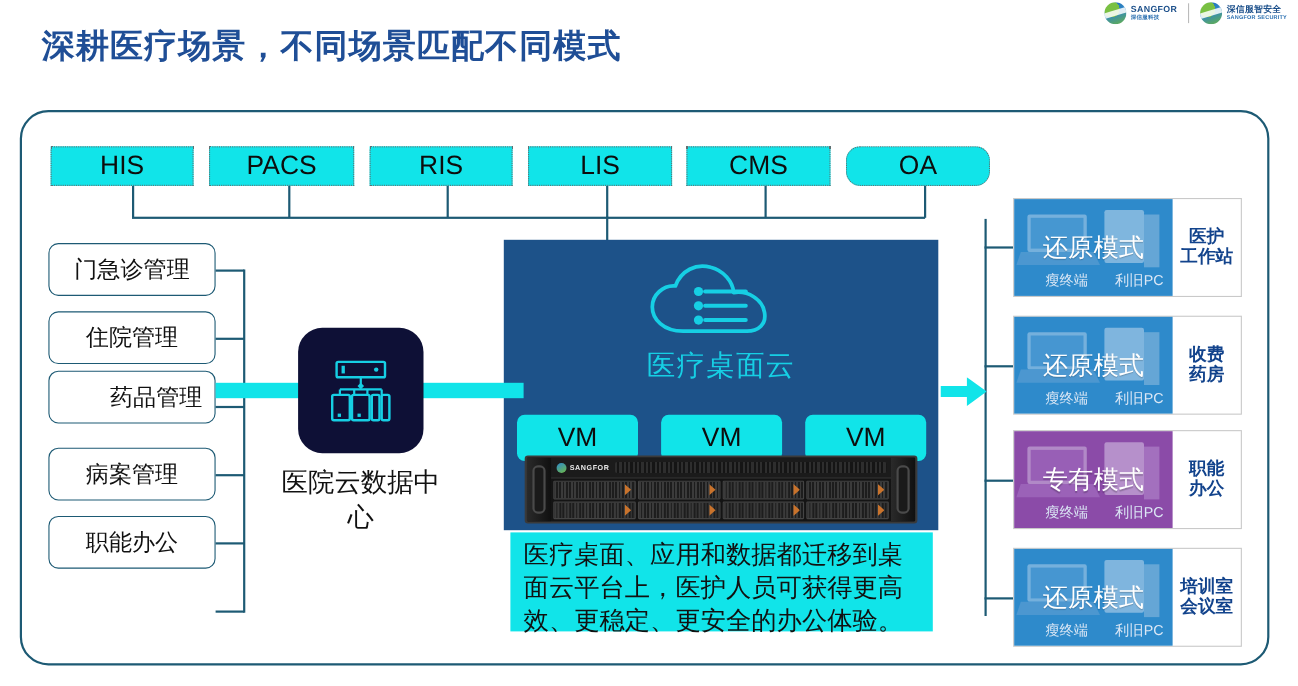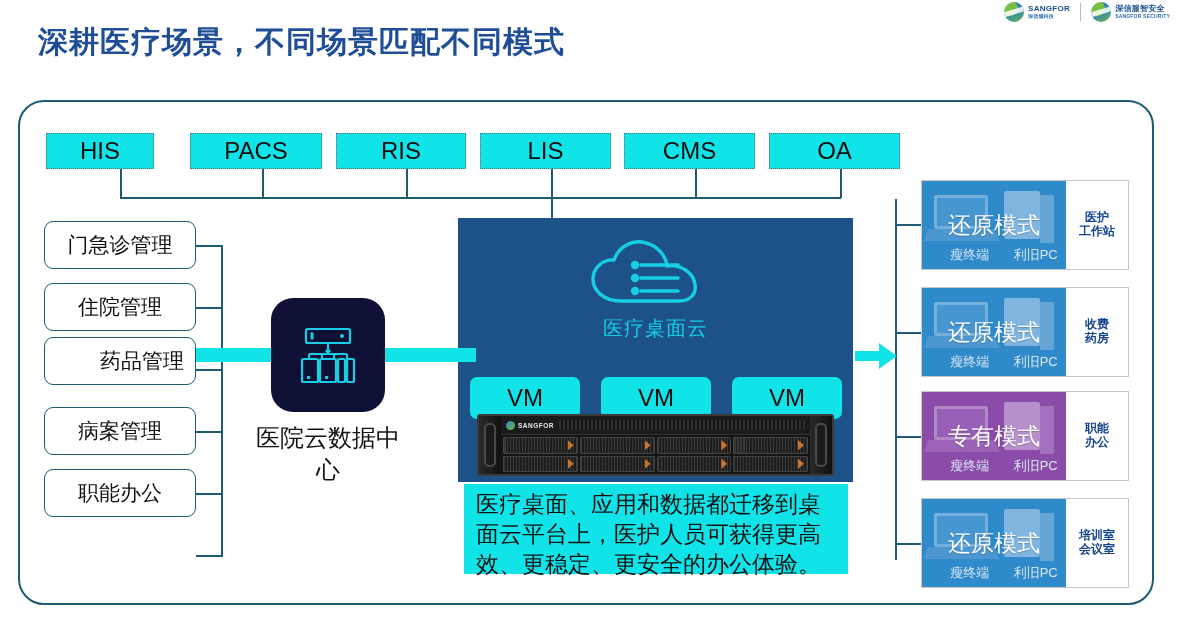--- a/index.html
+++ b/index.html
@@ -55,21 +55,21 @@
   .dc-label{position:absolute;left:250px;top:422px;width:156px;text-align:center;
     font-size:24px;color:#111;}
 
   
   .cyanbar{position:absolute;left:196px;top:348px;width:280px;height:14px;background:#11E4E9;z-index:2;}
 
   
   .panel{position:absolute;left:458px;top:218px;width:395px;height:264px;background:#1D5289;}
   .cloud-wrap{position:absolute;left:458px;top:235px;width:395px;text-align:center;}
   .cloud-label{position:absolute;left:458px;top:315px;width:395px;text-align:center;
-    font-size:20px;color:#16CFE4;letter-spacing:1px;}
+    font-size:26px;color:#16CFE4;letter-spacing:1px;}
   .vmrow{position:absolute;left:470px;top:359px;width:372px;display:flex;
     justify-content:space-between;}
   .vm{width:110px;height:42px;background:#11E4E9;border-radius:7px;
     display:flex;align-items:center;justify-content:center;font-size:24px;color:#0d0d0d;margin-top:18px;}
 
   
   .server{position:absolute;left:477px;top:414px;width:357px;height:62px;
     background:#141414;border:2px solid #3a3a3a;border-radius:3px;box-sizing:border-box;
     display:flex;overflow:hidden;}
   .srv-ear{width:22px;background:linear-gradient(90deg,#2a2a2a,#101010);
@@ -106,21 +106,21 @@
     border:1px solid #c9c9c9;box-sizing:border-box;display:flex;}
   .card .tile{width:144px;position:relative;overflow:hidden;
     display:flex;align-items:center;justify-content:center;}
   .card .tile .mode{font-size:23px;color:#ffffff;position:relative;z-index:3;
     text-shadow:0 1px 1px rgba(0,0,0,.22);}
   .card .tile .subs{position:absolute;left:0;right:0;bottom:5px;z-index:3;
     display:flex;justify-content:space-around;padding:0 6px;}
   .card .tile .subs span{font-size:13px;color:#dbe7f5;margin-left:20px;}
   .card .devs{position:absolute;inset:0;z-index:1;opacity:.5;}
   .card .cat{flex:1;display:flex;flex-direction:column;align-items:center;
-    justify-content:center;font-size:12px;font-weight:bold;color:#12438C;line-height:1.15;}
+    justify-content:center;font-size:16px;font-weight:bold;color:#12438C;line-height:1.15;}
   .card .cat span{display:block;}
 </style>
 </head>
 <body>
 
 <div class="page">
 
   <div class="logos">
     <div class="logo">
       <div class="logo-mark"></div>
@@ -136,26 +136,26 @@
         <div class="l1">深信服智安全</div>
         <div class="l2">SANGFOR SECURITY</div>
       </div>
     </div>
   </div>
 
   <div class="title">深耕医疗场景，不同场景匹配不同模式</div>
 
   <div class="frame"></div>
 
-  <div class="tab" style="left:46px;top:133px;width:108px;text-align:right;">HIS</div>
+  <div class="tab" style="left:46px;top:133px;width:130px;text-align:right;">HIS</div>
   <div class="tab" style="left:336px;top:133px;width:130px;">RIS</div>
   <div class="tab" style="left:190px;top:133px;width:132px;">PACS</div>
   <div class="tab" style="left:480px;top:133px;width:131px;">LIS</div>
   <div class="tab" style="left:624px;top:133px;width:131px;">CMS</div>
-  <div class="tab" style="left:769px;top:133px;width:131px;">OA</div>
+  <div class="tab" style="left:769px;top:133px;width:131px;border-radius:13px;">OA</div>
 
   <div class="ln lnv" style="left:120px;top:169px;height:29px;"></div>
   <div class="ln lnv" style="left:262px;top:169px;height:29px;"></div>
   <div class="ln lnv" style="left:406px;top:169px;height:29px;"></div>
   <div class="ln lnv" style="left:551px;top:169px;height:29px;"></div>
   <div class="ln lnv" style="left:695px;top:169px;height:29px;"></div>
   <div class="ln lnv" style="left:840px;top:169px;height:29px;"></div>
 
   <div class="ln lnh" style="left:120px;top:197px;width:721px;"></div>
 

